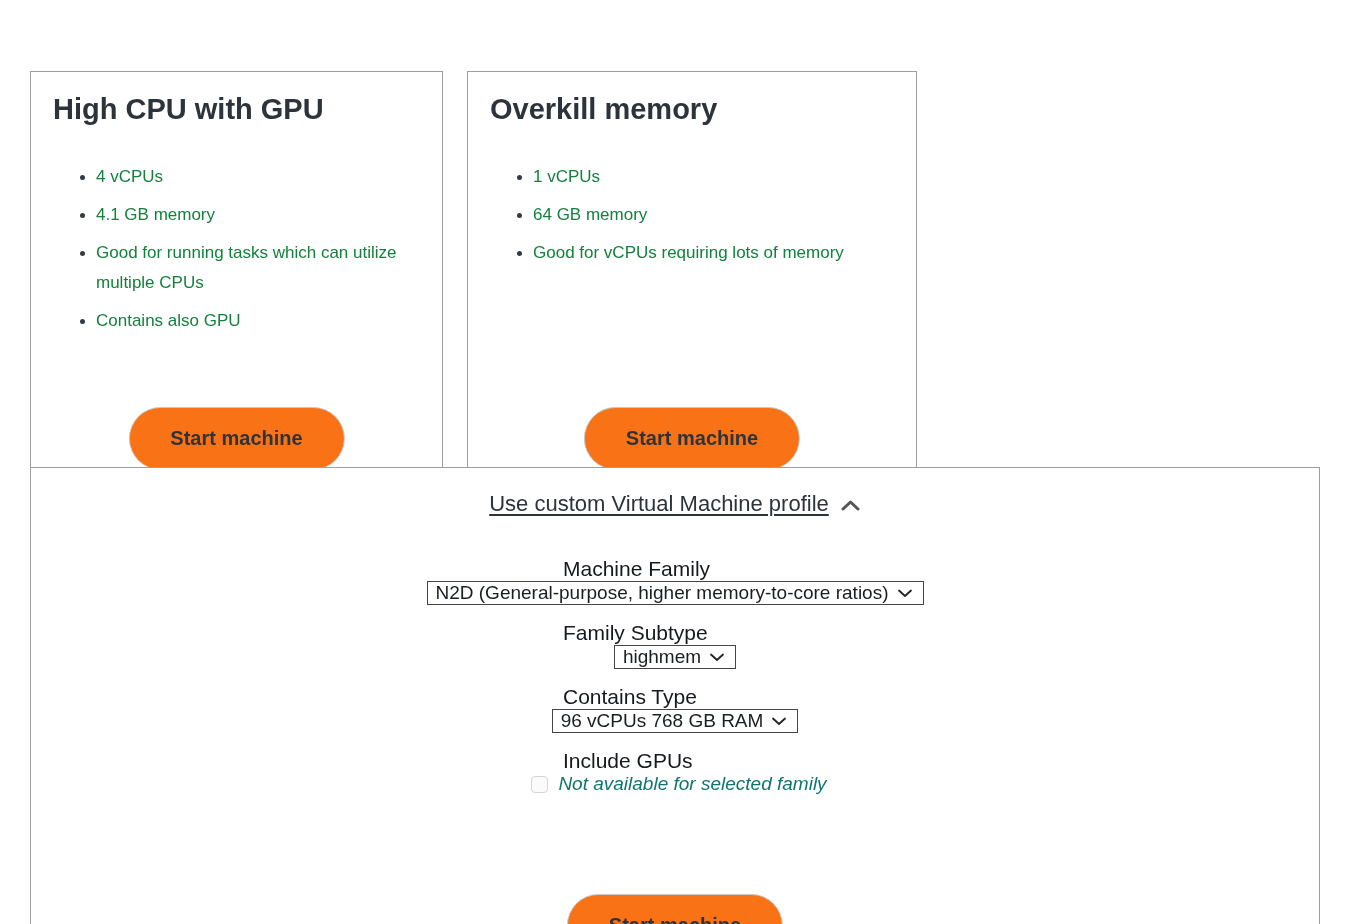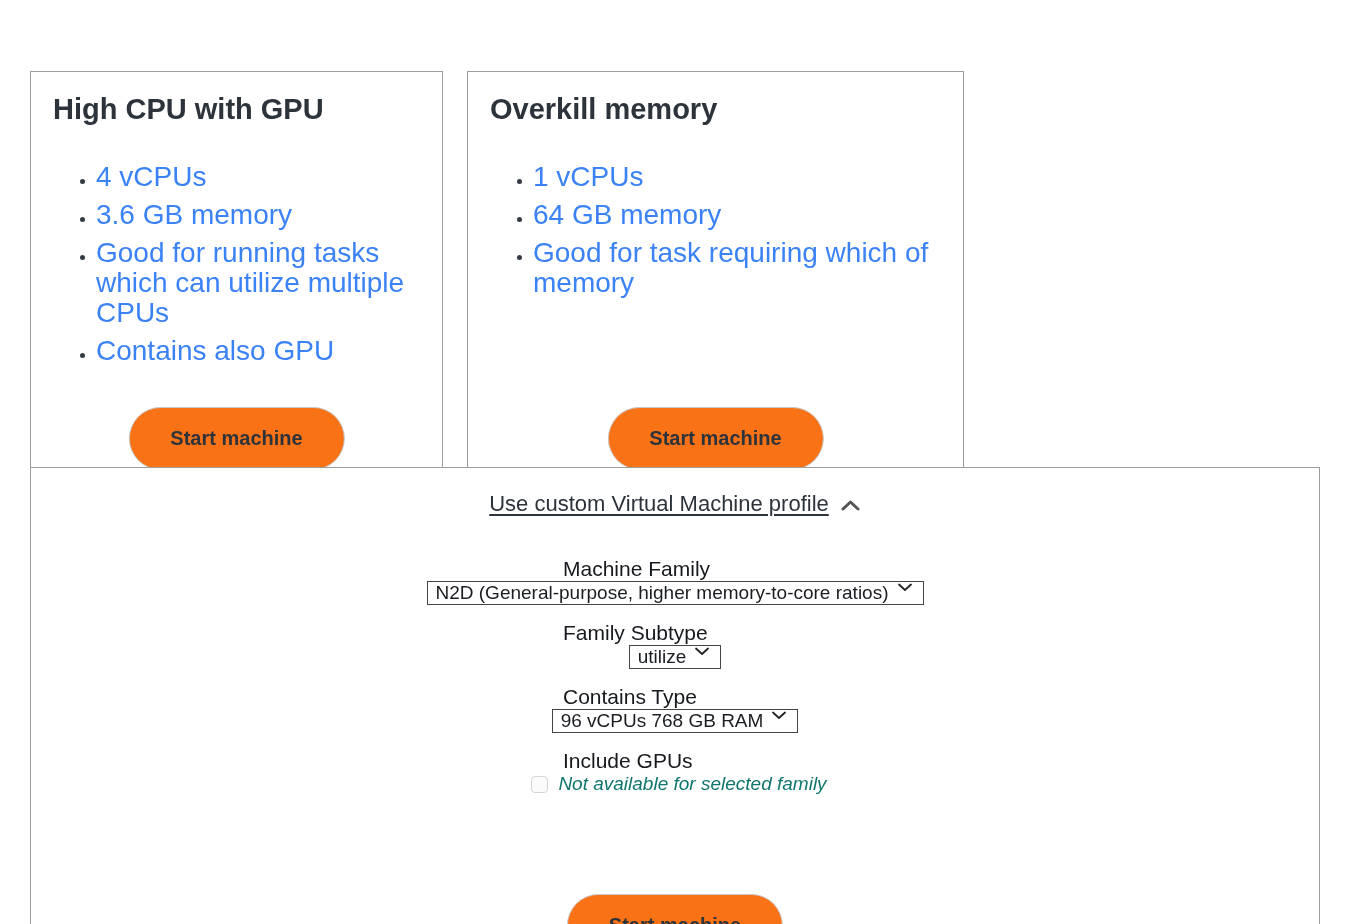--- a/index.html
+++ b/index.html
@@ -9,29 +9,29 @@
     -webkit-font-smoothing:antialiased;
   }
 
   
   .card {
     position:absolute; top:23px; height:418px;
     border:1px solid #9e9e9e; background:#ffffff;
     box-sizing:border-box; padding:22px 26px 0 22px;margin-top:48px;
   }
   .card-0 { left:30px;  width:413px; }
-  .card-1 { left:467px; width:497px; }
+  .card-1 { left:467px; width:450px; }
   .card h2 {
     margin:0; font-size:29px; font-weight:bold; color:#2d333b; line-height:1.1;
   }
   .card ul {
     margin:36px 0 0 0; padding:0 0 0 43px;
   }
   .card li {
-    font-size:28px; line-height:30px; color:#3b82f6; margin-bottom:8px;
+    font-size:17px; line-height:30px; color:#15803d; margin-bottom:8px;
   }
   .card li::marker { color:#333a42; font-size:16px; }
 
   .pill-btn {
     display:inline-flex; align-items:center; justify-content:center;
     height:63px; padding:0 41px; border-radius:32px;
     border:1px solid #c9c9c9; background:#f97316;
     font-family:"Liberation Sans", sans-serif;
     font-size:20px; font-weight:bold; color:#2d333b;
     white-space:nowrap; cursor:pointer;
@@ -58,21 +58,21 @@
   .vm-form { width:790px; margin:40px auto 0 auto; }
   .frow {
     display:flex; align-items:center; height:28px; margin-bottom:36px;flex-direction:column;
   }
   .frow .flabel {
     width:224px; flex:none; font-size:21px; color:#16191d;
   }
   .selectbox {
     flex:1; height:28px; box-sizing:border-box;
     border:1px solid #454545; background:#ffffff;
-    display:flex; justify-content:space-between;
+    display:flex; align-items:center; justify-content:space-between;
     padding:0 10px 0 8px; cursor:pointer;
   }
   .selectbox .sel-value {
     font-size:19px; color:#1a1d21; white-space:nowrap; overflow:hidden;
   }
   .chev-down-icon { display:inline-flex; flex:none; margin-left:8px; }
 
   .checkbox-wrap { display:flex; align-items:center; padding-left:8px; }
   .checkbox {
     width:17px; height:17px; box-sizing:border-box;
@@ -85,33 +85,33 @@
     position:absolute; bottom:21px; left:50%; transform:translateX(-50%);
   }
 </style>
 </head>
 <body>
 
 <section class="card card-0">
   <h2>High CPU with GPU</h2>
   <ul>
     <li>4 vCPUs</li>
-    <li>3.6 GB memory</li>
+    <li>4.1 GB memory</li>
     <li>Good for running tasks which can utilize multiple CPUs</li>
     <li>Contains also GPU</li>
   </ul>
   <button class="pill-btn">Start machine</button>
 </section>
 
 <section class="card card-1">
   <h2>Overkill memory</h2>
   <ul>
     <li>1 vCPUs</li>
     <li>64 GB memory</li>
-    <li>Good for task requiring which of memory</li>
+    <li>Good for vCPUs requiring lots of memory</li>
   </ul>
   <button class="pill-btn">Start machine</button>
 </section>
 
 <section class="panel">
 
   <div class="toggle-row">
     <span class="toggle-link">Use custom Virtual Machine profile</span>
     <span class="chev-up-icon">
       <svg width="21" height="13" viewBox="0 0 21 13">
@@ -130,21 +130,21 @@
           <svg width="16" height="10" viewBox="0 0 16 10">
             <polyline points="2,2.5 8,8 14,2.5" fill="none" stroke="#222222" stroke-width="1.8" stroke-linecap="round" stroke-linejoin="round"></polyline>
           </svg>
         </span>
       </div>
     </div>
 
     <div class="frow">
       <span class="flabel">Family Subtype</span>
       <div class="selectbox">
-        <span class="sel-value">utilize</span>
+        <span class="sel-value">highmem</span>
         <span class="chev-down-icon">
           <svg width="16" height="10" viewBox="0 0 16 10">
             <polyline points="2,2.5 8,8 14,2.5" fill="none" stroke="#222222" stroke-width="1.8" stroke-linecap="round" stroke-linejoin="round"></polyline>
           </svg>
         </span>
       </div>
     </div>
 
     <div class="frow">
       <span class="flabel">Contains Type</span>

